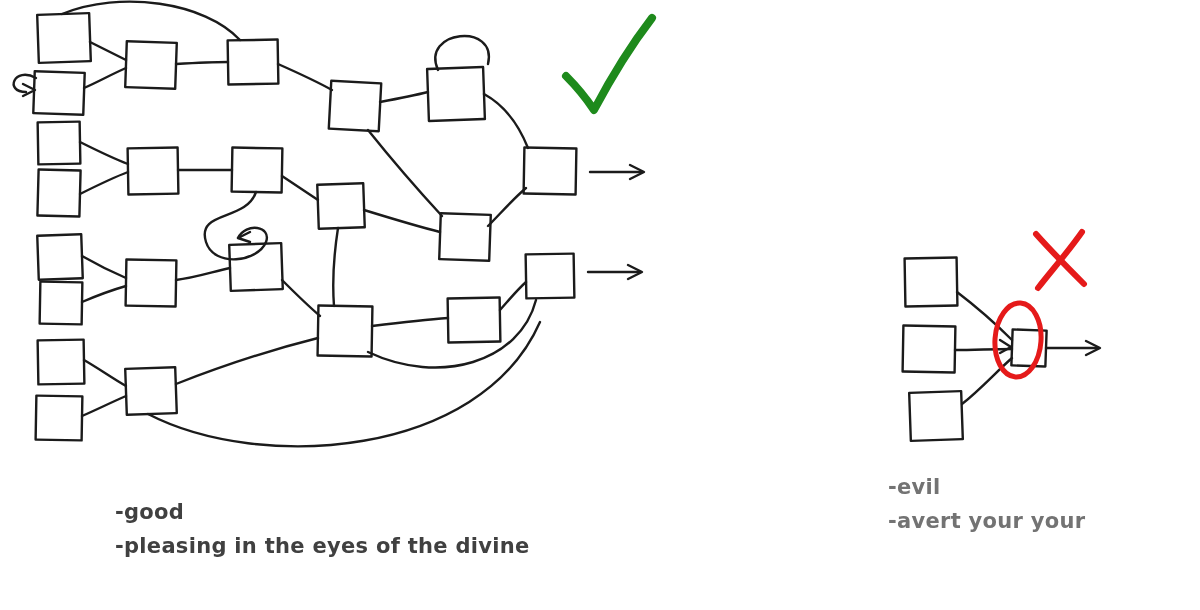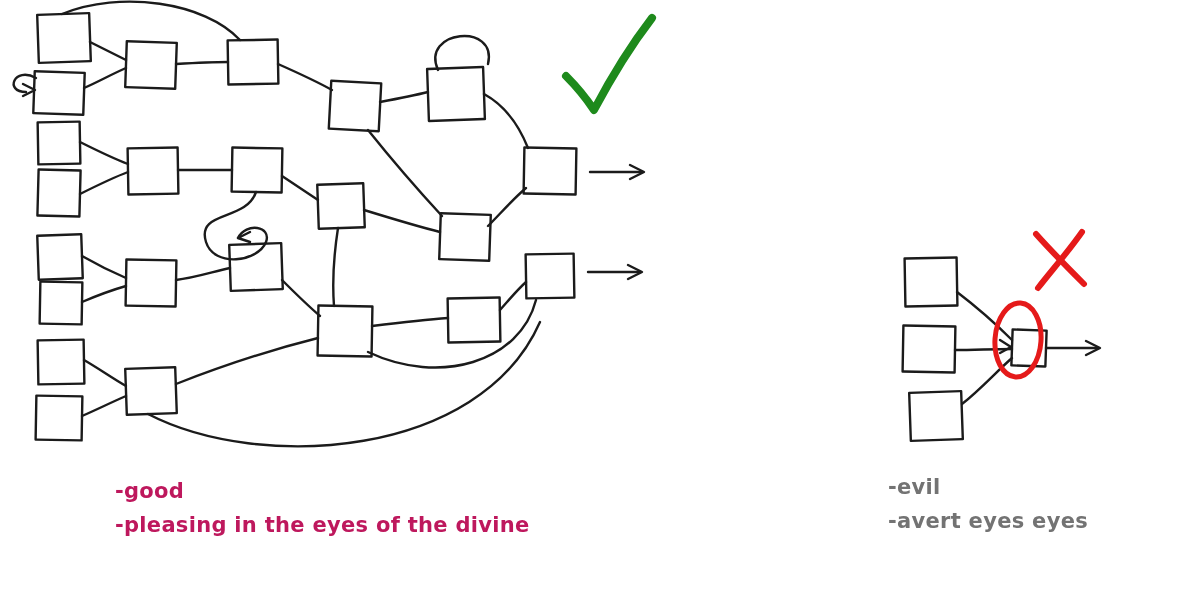--- a/index.html
+++ b/index.html
@@ -111,23 +111,23 @@
       <path d="M 1086,341 L 1100,348 L 1086,355"></path>
     </g>
 
     <g class="evil-mark" stroke="#e51a1a">
       <ellipse cx="1018" cy="340" rx="23" ry="37" stroke-width="5" transform="rotate(4 1018 340)"></ellipse>
       <path d="M 1036,234 C 1052,252 1068,268 1084,284" stroke-width="6"></path>
       <path d="M 1082,232 C 1068,252 1052,270 1038,288" stroke-width="6"></path>
     </g>
   </svg>
 
-  <div class="label-list good-labels" style="color: #be185d;">
+  <div class="label-list good-labels" style="color: #404040; margin-top: 21px;">
     <div>-good</div>
     <div>-pleasing in the eyes of the divine</div>
   </div>
 
   <div class="label-list evil-labels" style="color: #737373;">
     <div>-evil</div>
-    <div>-avert eyes eyes</div>
+    <div>-avert your your</div>
   </div>
 
 </div>
 
 </body></html>

